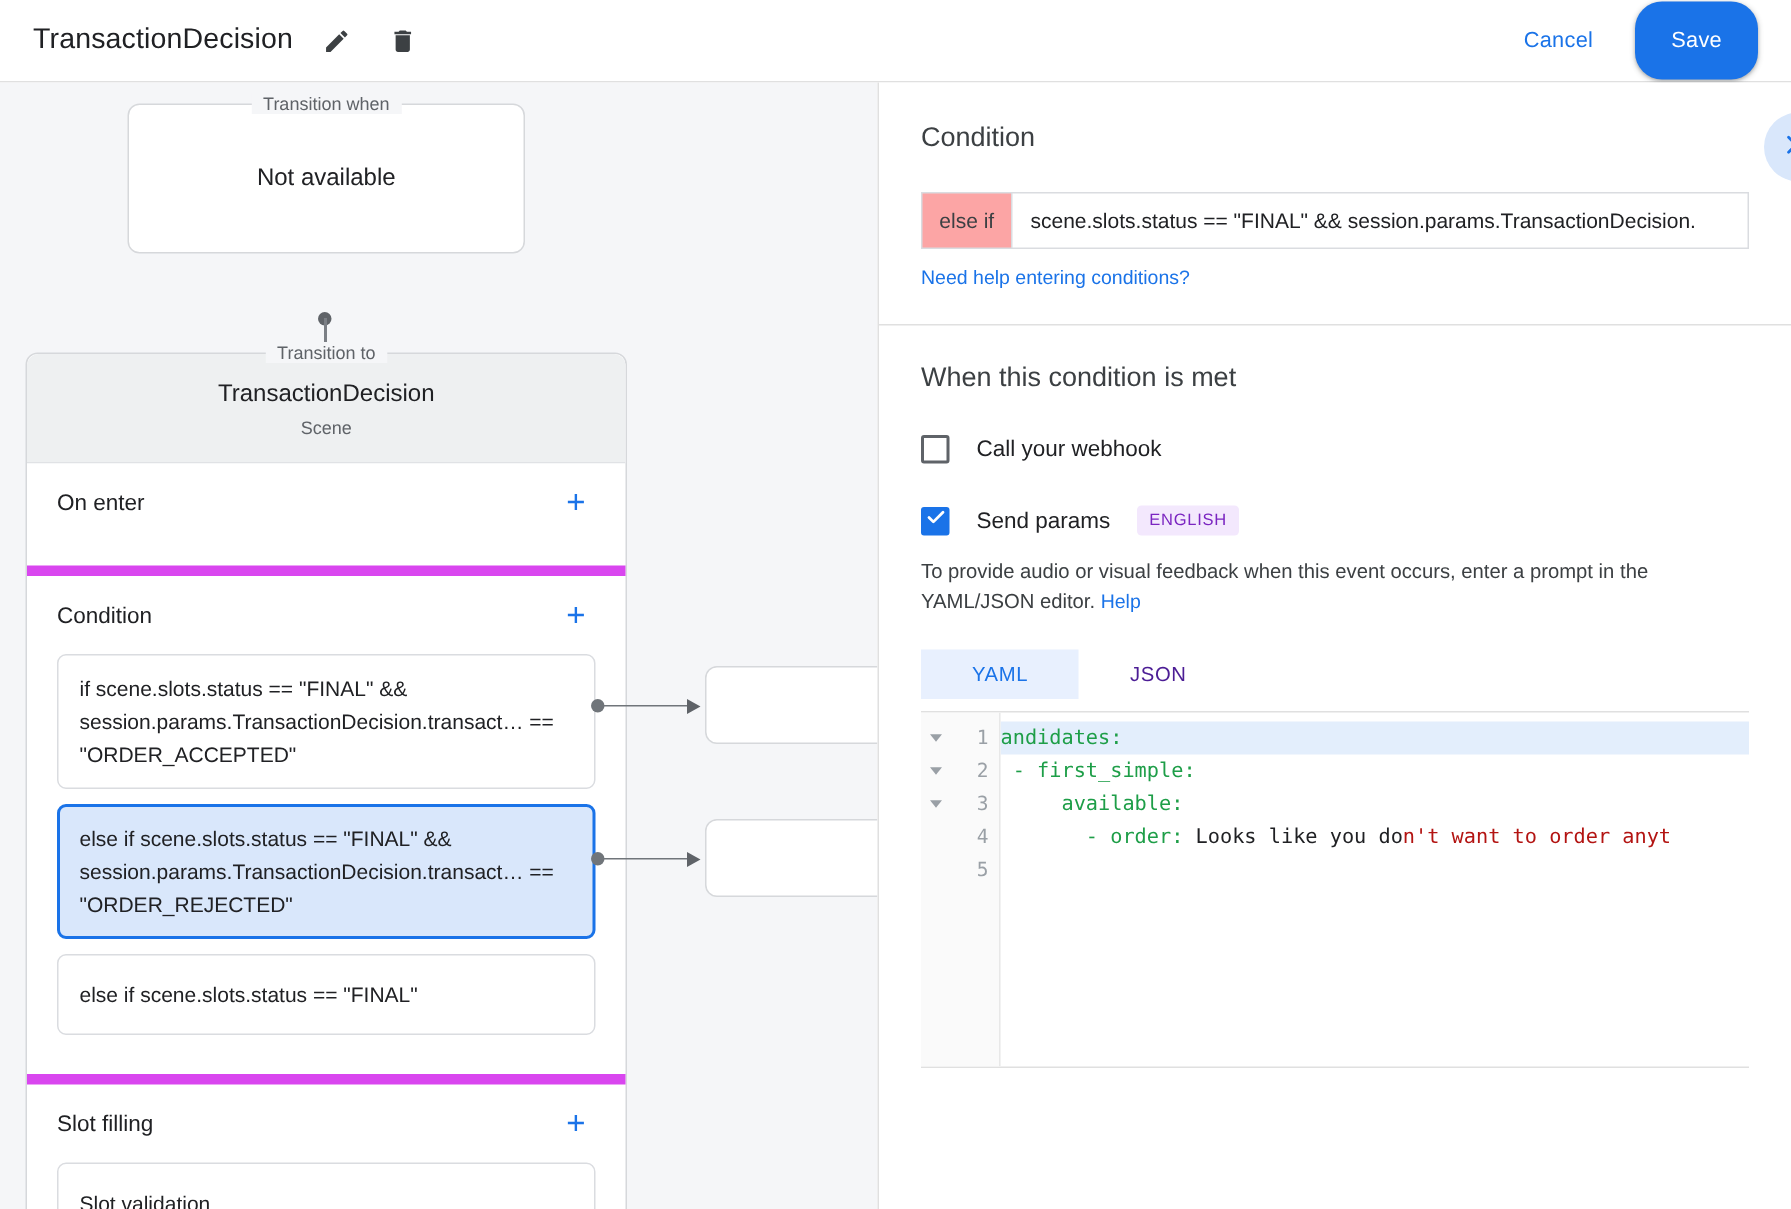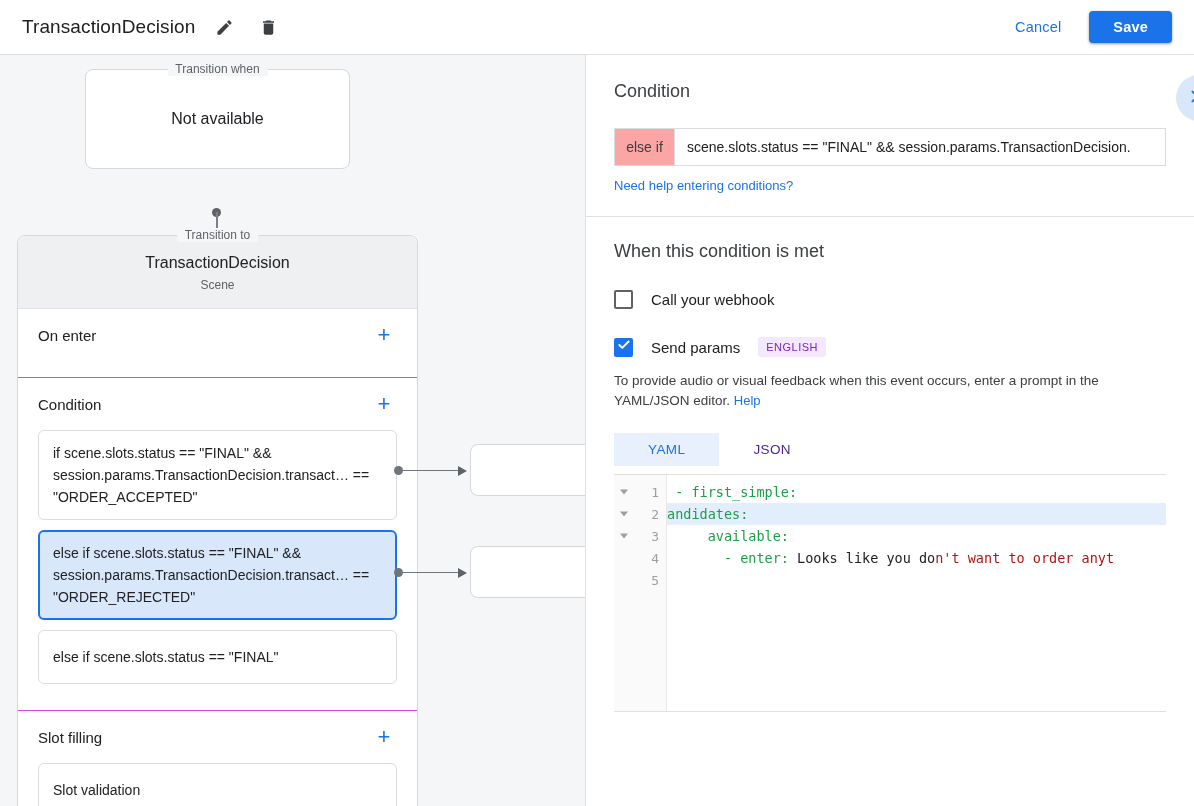--- a/index.html
+++ b/index.html
@@ -28,22 +28,22 @@
     border-radius: 50%; cursor: pointer; background: transparent; border: none;
   }
   .icon-btn svg { display: block; }
   .topbar-right { margin-left: auto; display: flex; align-items: center; padding-right: 22px; }
   .btn-cancel {
     color: #1a73e8; font-size: 14.5px; font-weight: 500;
     background: transparent; border: none; padding: 10px 16px;
     border-radius: 4px; cursor: pointer; letter-spacing: .2px;
   }
   .btn-save {
-    background: #1a73e8; color: #fff; font-size: 14.5px; font-weight: 700;
-    border: none; border-radius: 4px; padding: 0 24px; height: 32px;
+    background: #1a73e8; color: #fff; font-size: 14.5px; font-weight: 400;
+    border: none; border-radius: 18px; padding: 0 24px; height: 52px;
     margin-left: 12px; cursor: pointer; letter-spacing: .2px;
     box-shadow: 0 1px 2px rgba(60,64,67,.3), 0 1px 3px 1px rgba(60,64,67,.15);
   }
 
   
   .canvas {
     position: absolute; top: 55px; left: 0; width: 585px; height: 751px;
     background: #f5f6f8; overflow: hidden;
   }
 
@@ -92,21 +92,21 @@
     background: #f5f6f8; padding: 0 8px; font-size: 12px; color: #5f6368;
   }
   .scene-head {
     background: #eef0f1; border-radius: 8px 8px 0 0;
     padding: 18px 0 16px; text-align: center;
     border-bottom: 1px solid #e0e2e5;
   }
   .scene-head .name { font-size: 16px; color: #202124; }
   .scene-head .sub { font-size: 12px; color: #5f6368; margin-top: 6px; }
 
-  .section { border-bottom: 1px solid #d946ef; padding: 0 20px 16px; }
+  .section { border-bottom: 7px solid #d946ef; padding: 0 20px 16px; }
   .section:last-child { border-bottom: none; }
   .section-head {
     display: flex; align-items: center; justify-content: space-between;
     height: 52px;
   }
   .section-title { font-size: 15px; color: #202124; }
   .plus-btn {
     color: #1a73e8; font-size: 22px; line-height: 1; cursor: pointer;
     width: 26px; height: 26px; display: flex; align-items: center; justify-content: center;
     background: none; border: none; font-weight: 400;
@@ -380,22 +380,22 @@
             </div>
           <div class="gline">
               <span>4</span>
             </div>
           <div class="gline">
               <span>5</span>
             </div>
         </div>
 
         <div class="code">
+          <div class="cline hl"><span class="yk">andidates</span><span class="ypunc">:</span></div>
           <div class="cline"><span class="yk"> - </span><span class="yk">first_simple</span><span class="ypunc">:</span></div>
-          <div class="cline hl"><span class="yk">andidates</span><span class="ypunc">:</span></div>
           <div class="cline"><span class="yk">     </span><span class="yk">available</span><span class="ypunc">:</span></div>
-          <div class="cline"><span class="yk">       - </span><span class="yk">enter</span><span class="ypunc">: </span><span class="ytext">Looks like you do</span><span class="ystr">n't want to order anyt</span></div>
+          <div class="cline"><span class="yk">       - </span><span class="yk">order</span><span class="ypunc">: </span><span class="ytext">Looks like you do</span><span class="ystr">n't want to order anyt</span></div>
           <div class="cline"><span></span></div>
         </div>
       </div>
     </div>
   </div>
 </div>
 
 </body></html>

